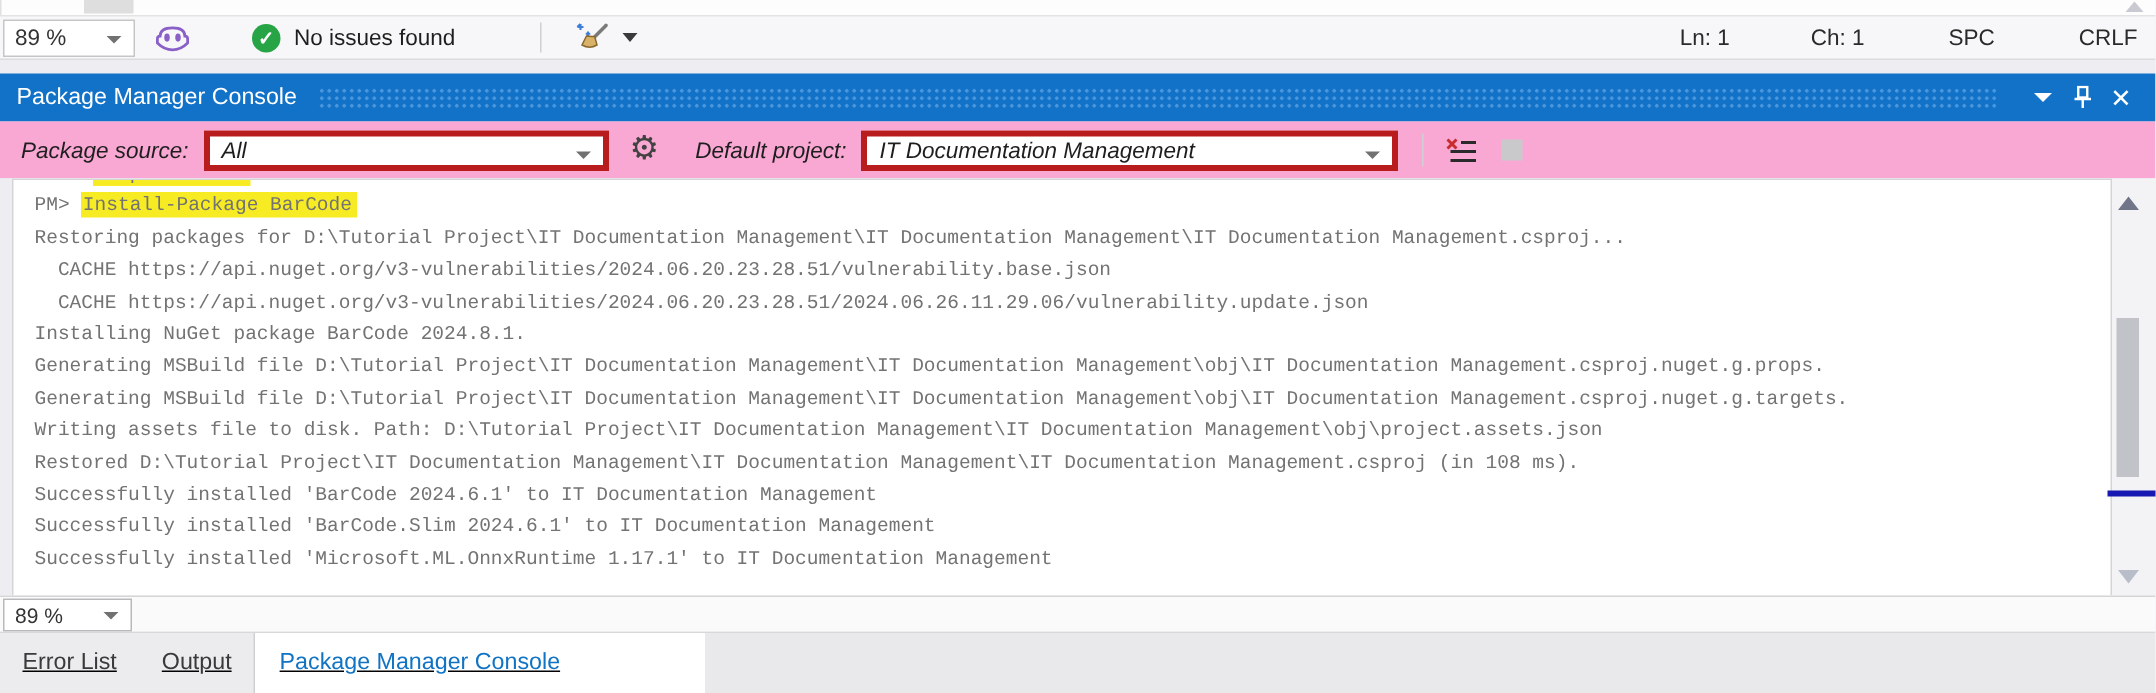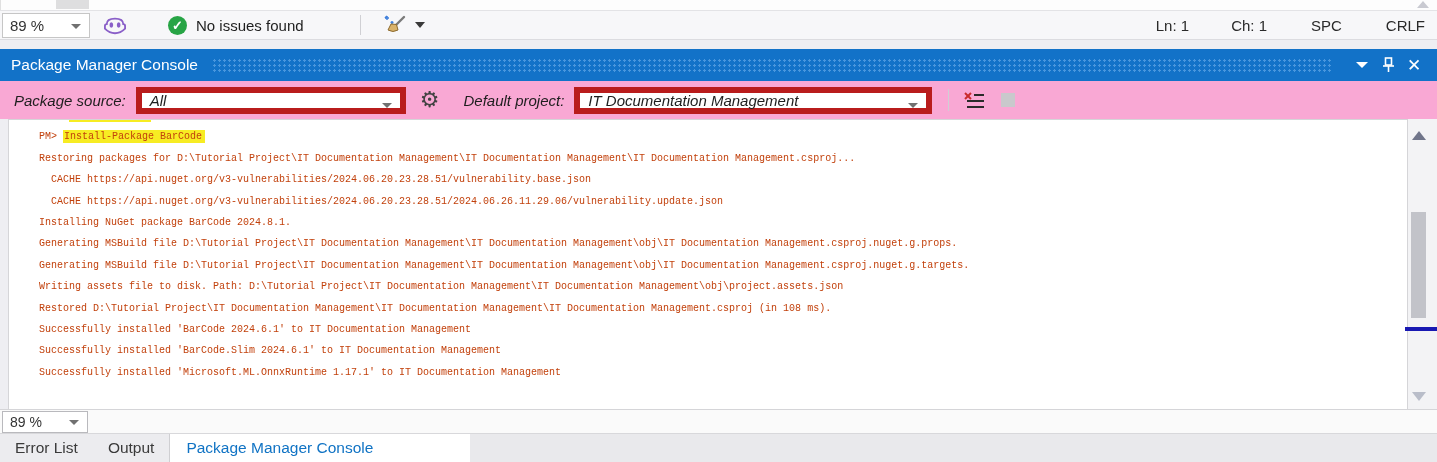--- a/index.html
+++ b/index.html
@@ -21,74 +21,74 @@
   .combo-caret { width:0; height:0; border-left:5px solid transparent; border-right:5px solid transparent;
       border-top:5px solid #717171; position:absolute; right:8px; top:10px; }
   .copilot { margin-left:14px; width:22px; height:20px; }
   .issues { display:flex; align-items:center; margin-left:42px; gap:9px; }
   .check-circle { width:19px; height:19px; border-radius:50%; background:#27a445; color:#fff;
       font-size:13px; font-weight:bold; display:flex; align-items:center; justify-content:center; }
   .vsep { width:1px; height:20px; background:#d0d0d4; margin-left:56px; }
   .cleanup { display:flex; align-items:center; margin-left:22px; gap:8px; }
   .caret-dark { width:0; height:0; border-left:5px solid transparent; border-right:5px solid transparent;
       border-top:6px solid #3a3a3a; }
-  .sb-right { margin-left:auto; display:flex; align-items:center; gap:0; color:#2a2a2a; }
+  .sb-right { margin-left:auto; display:flex; align-items:center; gap:12px; color:#2a2a2a; }
   .sb-right span { display:inline-block; text-align:left; }
   .sb-ln { margin-right:42px; } .sb-ch { margin-right:44px; } .sb-spc { margin-right:44px; } .sb-crlf { margin-right:12px; }
 
   .gap-strip { height:9px; background:#eeeef2; }
 
   
   .title-bar { height:32px; background:#1272c8; display:flex; align-items:center; color:#fff; padding:0 10px 0 11px; }
   .title-text { font-size:15.5px; white-space:nowrap; }
   .drag-dots { flex:1; height:14px; margin:0 18px 0 14px;
       background-image: radial-gradient(#4a97dd 1.2px, transparent 1.3px);
       background-size:5px 5px; background-position:0 0; }
   .tb-btn { width:26px; height:24px; display:flex; align-items:center; justify-content:center; cursor:pointer; }
   .caret-white { width:0; height:0; border-left:6px solid transparent; border-right:6px solid transparent;
       border-top:6px solid #fff; }
   .close-x { font-size:17px; line-height:17px; color:#fff; font-weight:400; }
 
   
   .toolbar { height:38px; background:#f9a8d4; display:flex; align-items:center; font-size:15px; color:#1e1e1e;font-style:italic; }
   .tb-label { margin-left:14px; white-space:nowrap; }
-  .combo { height:27px; background:#fff; border:6px solid #b91c1c; display:flex; align-items:center;
+  .combo { height:27px; background:#fff; border:4px solid #b91c1c; display:flex; align-items:center;
       padding-left:8px; position:relative; font-size:15px; color:#1e1e1e; }
   .combo-src { width:270px; margin-left:10px; }
   .combo-proj { width:358px; margin-left:10px; }
   .gear { font-size:22px; color:#424242; margin-left:14px; font-family:"DejaVu Sans", sans-serif; line-height:22px; }
   .tb-sep { width:1px; height:22px; background:#cfcfd4; margin-left:16px; }
   .icon-btn { margin-left:14px; display:flex; align-items:center; }
   .stop-sq { width:14px; height:14px; background:#c9c9cc; margin-left:16px; }
 
   
   .console-row { flex:1; display:flex; background:#eeeef2; min-height:0; }
   .console-gutterL { width:8px; background:#eeeef2; }
   .console { flex:1; background:#fff; border:1px solid #d5d5d8; border-bottom:none; position:relative; overflow:hidden; }
-  .console-text { position:absolute; top:-15px; left:0; right:0; padding-left:30px;
-      font-family:"Liberation Mono","DejaVu Sans Mono",monospace; font-size:10px; line-height:21.4px; color:#c2410c; }
+  .console-text { position:absolute; top:-15px; left:0; right:0; padding-left:14px;
+      font-family:"Liberation Mono","DejaVu Sans Mono",monospace; font-size:13px; line-height:21.4px; color:#737373; }
   .cline { white-space:pre; }
   .hl { background:#f7ec23; padding:1px 3px 1px 1px; }
   .scrollbar { width:22px; background:#f3f3f5; position:relative; }
   .sb-arrow-up, .sb-arrow-dn { position:absolute; left:4px; width:0; height:0;
       border-left:7px solid transparent; border-right:7px solid transparent; }
   .sb-arrow-up { top:12px; border-bottom:9px solid #70758a; }
   .sb-arrow-dn { bottom:8px; border-top:9px solid #b9bdc9; }
   .sb-thumb { position:absolute; left:3px; top:93px; width:15px; height:106px; background:#c2c3c9; }
   .console-gutterR { width:7px; background:#f3f3f5; }
   .blue-marker { position:absolute; right:0; top:205px; width:32px; height:4px; background:#1818b2; z-index:5; }
 
   
   .zoom-bar { height:24px; background:#fafafa; border-top:1px solid #d5d5d8; display:flex; align-items:center; position:relative; }
   .zoom-combo2 { width:86px; height:22px; margin-left:2px; background:#fff; border:1px solid #b9b9bd;
       display:flex; align-items:center; font-size:14px; color:#333; padding-left:7px; position:relative; }
   .zoom-combo2 .combo-caret { top:8px; }
 
   
-  .tab-row { height:29px; background:#e9e9ec; display:flex; align-items:stretch; border-top:1px solid #d8d8db; }
+  .tab-row { height:41px; background:#e9e9ec; display:flex; align-items:stretch; border-top:1px solid #d8d8db;text-decoration:underline; }
   .tabs-inactive { display:flex; border-right:1px solid #cfcfd2; background:#ececef; }
   .tab { display:flex; align-items:center; padding:0 15px; font-size:15.5px; color:#3a3a3a;
       white-space:nowrap; cursor:pointer; }
   .tab.active { background:#fff; color:#1073c4; padding:0 16px; min-width:300px; }
 </style>
 </head>
 <body>
 
 <div class="screen">
 

